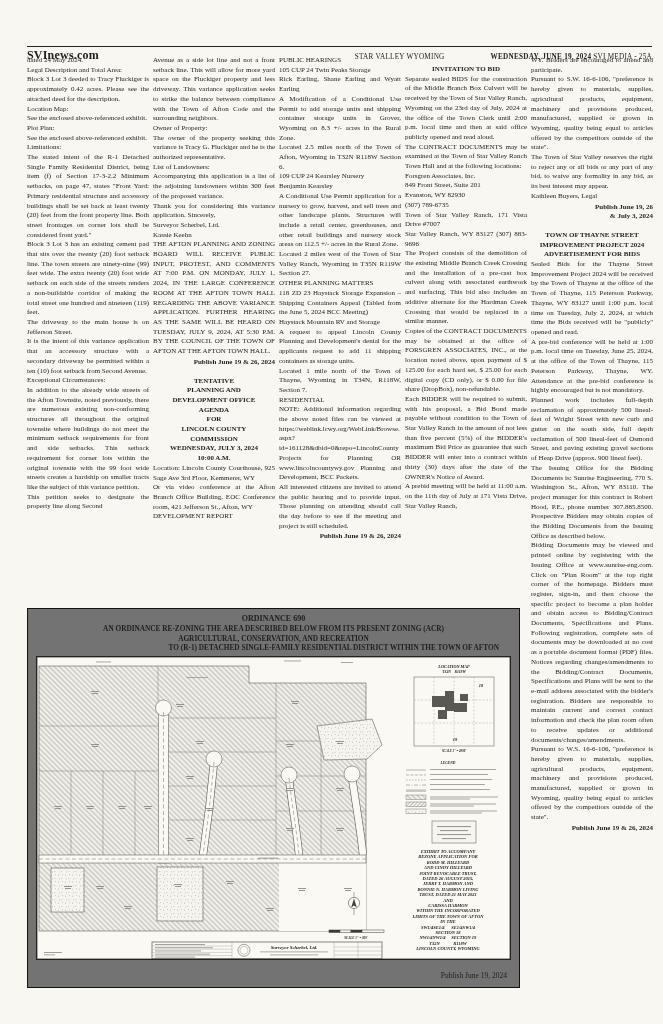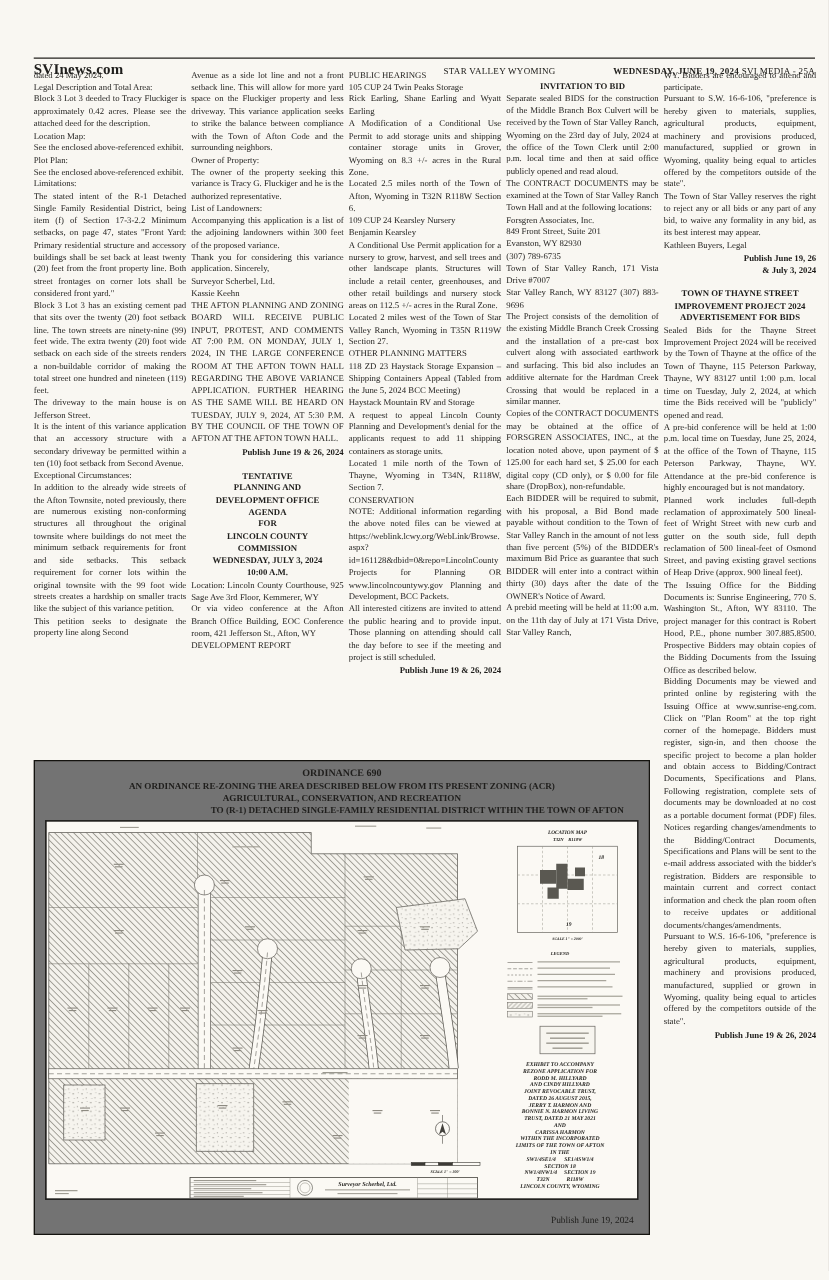--- a/index.html
+++ b/index.html
@@ -100,21 +100,21 @@
             <p class="b">Located 2.5 miles north of the Town of Afton, Wyoming in T32N R118W Section 6.</p>
             <p class="b">109 CUP 24 Kearsley Nursery</p>
             <p class="b">Benjamin Kearsley</p>
             <p class="b">A Conditional Use Permit application for a nursery to grow, harvest, and sell trees and other landscape plants. Structures will include a retail center, greenhouses, and other retail buildings and nursery stock areas on 112.5 +/- acres in the Rural Zone.</p>
             <p class="b">Located 2 miles west of the Town of Star Valley Ranch, Wyoming in T35N R119W Section 27.</p>
             <p class="b">OTHER PLANNING MATTERS</p>
             <p class="b">118 ZD 23 Haystack Storage Expansion – Shipping Containers Appeal (Tabled from the June 5, 2024 BCC Meeting)</p>
             <p class="b">Haystack Mountain RV and Storage</p>
             <p class="b">A request to appeal Lincoln County Planning and Development's denial for the applicants request to add 11 shipping containers as storage units.</p>
             <p class="b">Located 1 mile north of the Town of Thayne, Wyoming in T34N, R118W, Section 7.</p>
-            <p class="b">CONSERVATION</p>
+            <p class="b">RESIDENTIAL</p>
             <p class="b">NOTE: Additional information regarding the above noted files can be viewed at https://weblink.lcwy.org/WebLink/Browse.aspx?id=161128&amp;dbid=0&amp;repo=LincolnCounty</p>
             <p class="b">Projects for Planning OR www.lincolncountywy.gov Planning and Development, BCC Packets.</p>
             <p class="b">All interested citizens are invited to attend the public hearing and to provide input.  Those planning on attending should call the day before to see if the meeting and project is still scheduled.</p>
             <p class="p">Publish June 19 &amp; 26, 2024</p>
           </div>
           <div class="col">
             <p class="h">INVITATION TO BID</p>
             <p class="b">Separate sealed BIDS for the construction of the Middle Branch Box Culvert will be received by the Town of Star Valley Ranch, Wyoming on the 23rd day of July, 2024 at the office of the Town Clerk until 2:00 p.m. local time and then at said office publicly opened and read aloud.</p>
             <p class="b">The CONTRACT DOCUMENTS may be examined at the Town of Star Valley Ranch Town Hall and at the following locations:</p>
             <p class="b">Forsgren Associates, Inc.</p>

